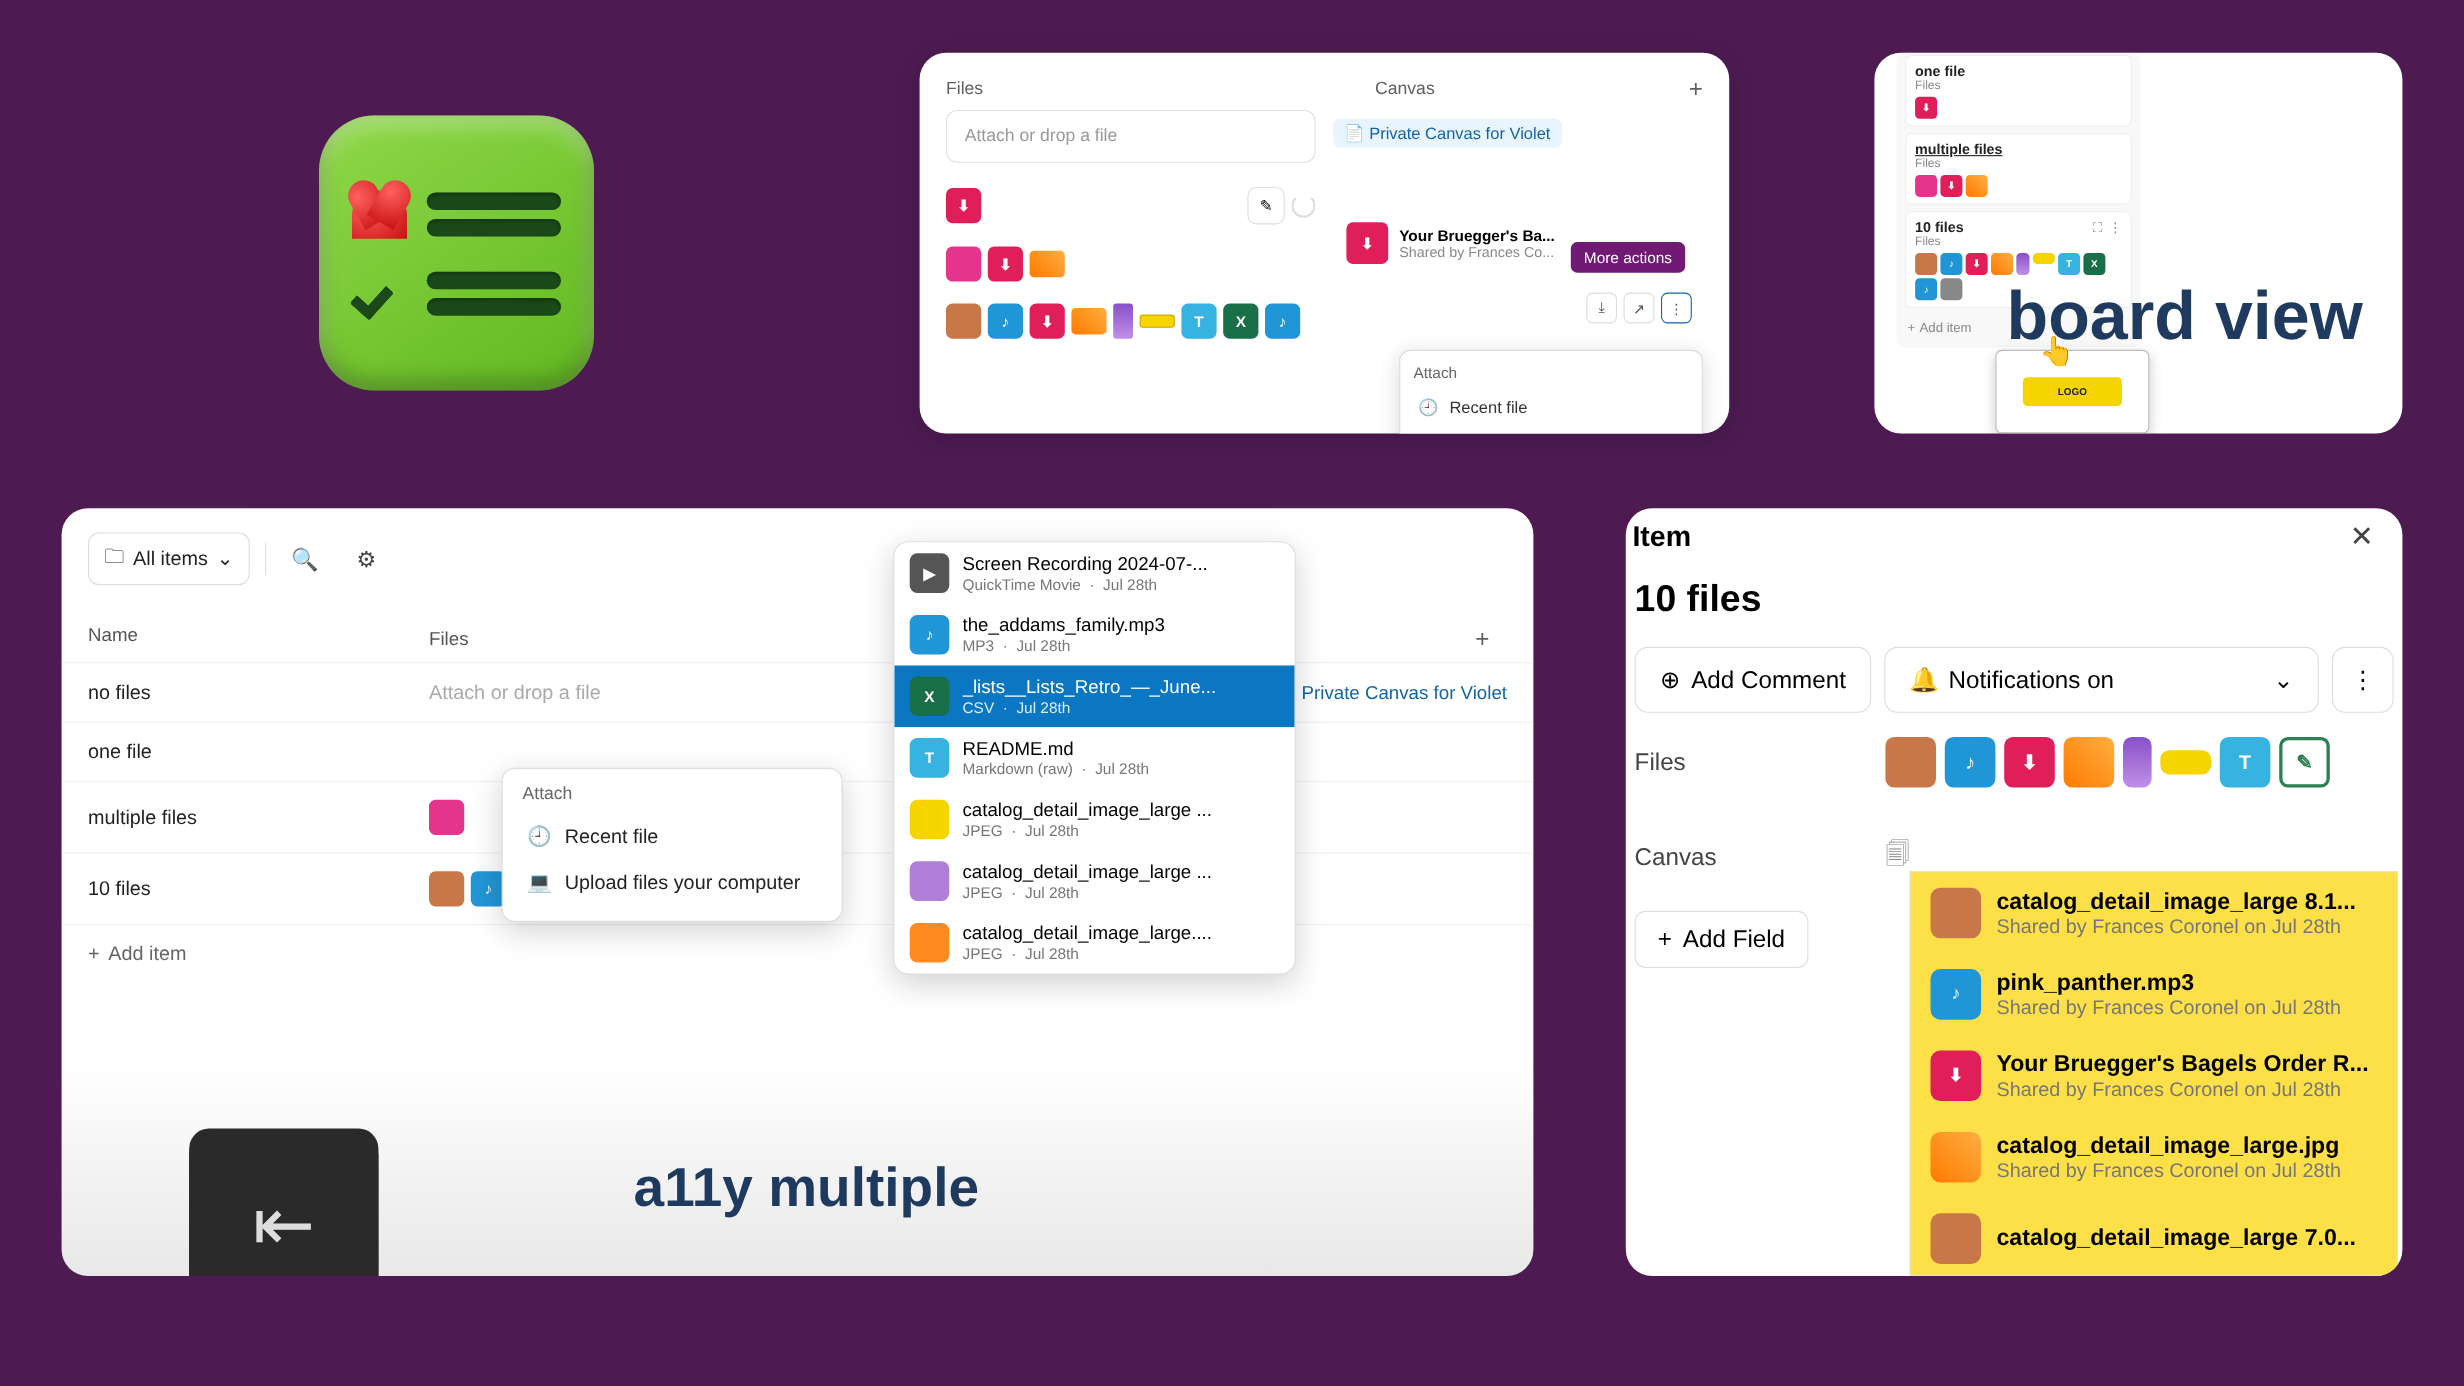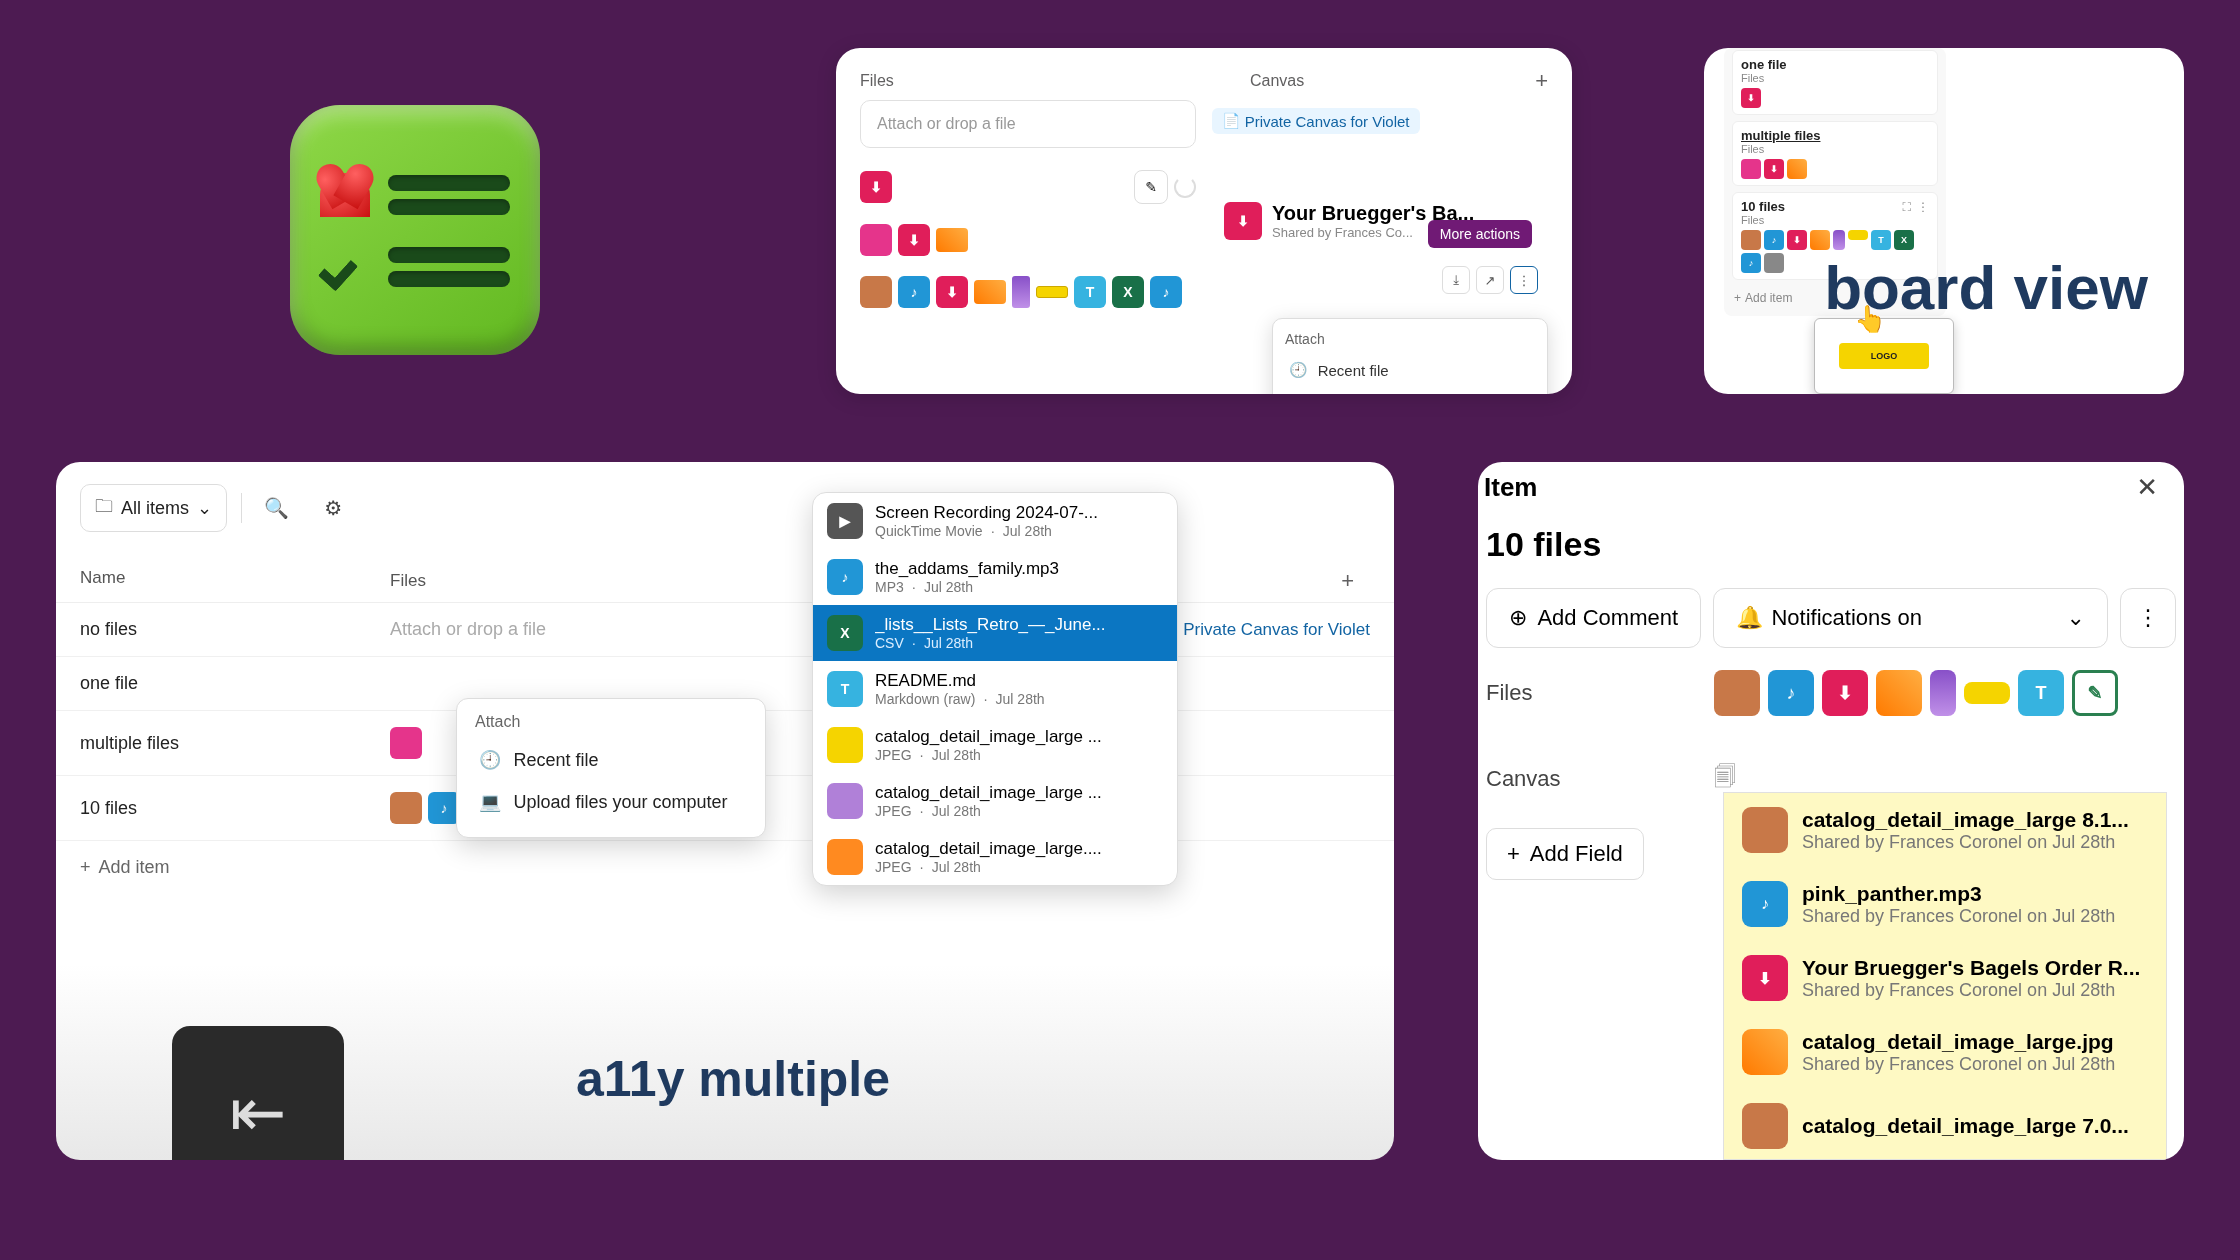--- a/index.html
+++ b/index.html
@@ -103,21 +103,21 @@
 .pi-title-lg { font-size: 34px; font-weight: 700; padding: 14px 8px 24px; }
 .pi-actions { display: flex; gap: 12px; padding: 0 8px; }
 .pi-btn { border: 1px solid #ddd; border-radius: 12px; padding: 16px 22px; font-size: 22px; font-weight: 500; display: flex; align-items: center; gap: 10px; }
 .pi-btn-notif { flex: 1; justify-content: space-between; }
 .pi-more { width: 56px; justify-content: center; }
 .pi-field-row { display: flex; align-items: center; padding: 22px 8px; font-size: 22px; color: #444; }
 .pi-label { width: 228px; }
 .pi-files-strip { display: flex; gap: 8px; flex-wrap: wrap; }
 .pfi { width: 46px; height: 46px; border-radius: 8px; display: flex; align-items: center; justify-content: center; color: #fff; font-size: 18px; font-weight: bold; }
 .pi-add-field { display: inline-flex; align-items: center; gap: 10px; border: 1px solid #ddd; border-radius: 10px; padding: 12px 20px; font-size: 22px; margin: 8px; }
-.pi-file-list { position: absolute; right: 17px; top: 330px; width: 444px; background: #fef9c3; border: 1px solid #e0e0e0; border-left: 1px solid #e0e0e0; height: 368px; overflow: hidden; }
+.pi-file-list { position: absolute; right: 4px; top: 330px; width: 444px; background: #fde047; border: 1px solid #e0e0e0; border-left: 1px solid #e0e0e0; height: 368px; overflow: hidden; }
 .pl-item { display: flex; gap: 14px; padding: 14px 18px; align-items: center; }
 .pl-ico { width: 46px; height: 46px; border-radius: 9px; display: flex; align-items: center; justify-content: center; color: #fff; font-weight: bold; font-size: 16px; flex-shrink: 0; }
 .pl-txt .name { font-size: 21px; font-weight: 600; white-space: nowrap; overflow: hidden; text-overflow: ellipsis; max-width: 350px; }
 .pl-txt .sub { font-size: 18px; color: #777; }
 </style>
 </head>
 <body>
 
 <div class="panel-icon">
   <div class="icon-row">
@@ -167,21 +167,21 @@
         <div class="fi fi-x">X</div>
         <div class="fi fi-audio">♪</div>
       </div>
     </div>
     <div class="col">
       <div style="padding:8px 0"><span class="pc-badge">📄 <span>Private Canvas for Violet</span></span></div>
       <div style="position:relative; margin-top:50px;">
         <div style="display:flex; gap:10px; align-items:center; padding:10px 12px;">
           <div class="fi fi-pdf" style="width:38px;height:38px">⬇</div>
           <div style="flex:1">
-            <div style="font-size:20px;font-weight:600">Your Bruegger's Ba...</div>
+            <div style="font-size:14px;font-weight:600">Your Bruegger's Ba...</div>
             <div style="font-size:13px;color:#888">Shared by Frances Co...</div>
           </div>
         </div>
       </div>
     </div>
   </div>
   <div class="more-tip" style="right:40px; top:172px;">More actions</div>
   <div class="act-icons" style="right:34px; top:218px;">
     <div class="act-btn">⤓</div>
     <div class="act-btn">↗</div>

